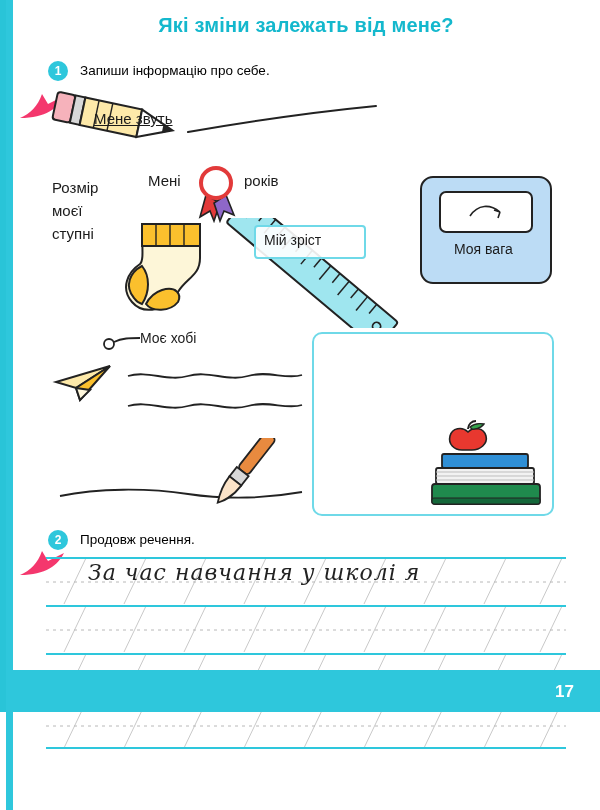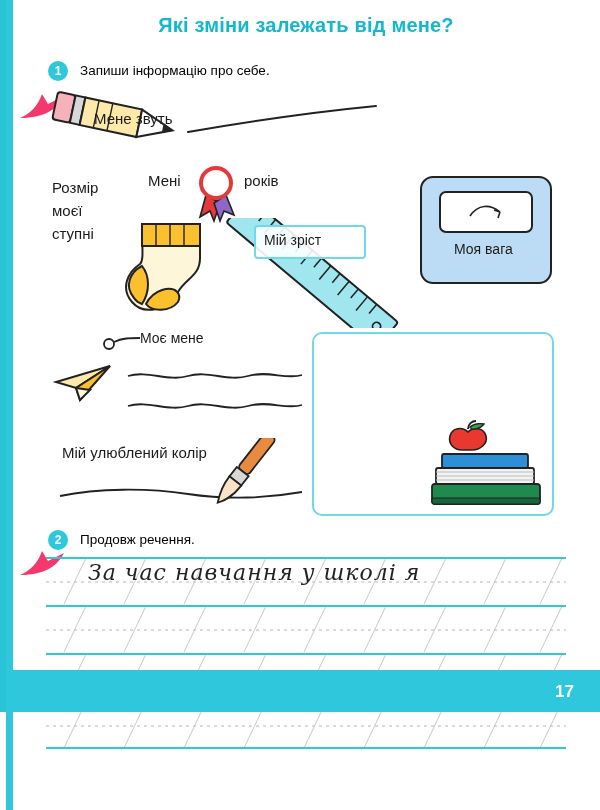--- a/index.html
+++ b/index.html
@@ -111,21 +111,21 @@
       <rect x="8" y="14" width="18" height="28" rx="3" fill="#f6b2bb" stroke="#222" stroke-width="2"></rect>
       <rect x="26" y="14" width="10" height="28" fill="#d8d8d8" stroke="#222" stroke-width="2"></rect>
       <rect x="36" y="14" width="58" height="28" fill="#fde9a9" stroke="#222" stroke-width="2"></rect>
       <line x1="50" y1="14" x2="50" y2="42" stroke="#222" stroke-width="1.4"></line>
       <line x1="64" y1="14" x2="64" y2="42" stroke="#222" stroke-width="1.4"></line>
       <path d="M94 14 L 128 28 L 94 42 Z" fill="#fff" stroke="#222" stroke-width="2"></path>
       <path d="M118 23 L 128 28 L 118 33 Z" fill="#222"></path>
     </g>
     <path d="M142 48 C 200 38, 268 28, 330 22" stroke="#222" stroke-width="2" fill="none" stroke-linecap="round"></path>
   </svg>
-  <div class="hand-text" style="left:88px; top:110px; font-size:15px;">Мене звуть</div>
+  <div class="hand-text" style="left:88px; top:110px; font-size:15px;text-decoration:underline;">Мене звуть</div>
 
   <div class="hand-text" style="left:142px; top:172px; font-size:15px;">Мені</div>
   <svg class="abs" style="left:188px; top:165px;" width="46" height="58" viewBox="0 0 46 58">
     <path d="M12 30 L 6 52 L 16 46 L 20 56 L 26 38 Z" fill="#e23a3a" stroke="#222" stroke-width="1.6"></path>
     <path d="M32 30 L 40 50 L 30 46 L 26 56 L 20 38 Z" fill="#8e67c9" stroke="#222" stroke-width="1.6"></path>
     <circle cx="22" cy="18" r="15" fill="#ffffff" stroke="#e23a3a" stroke-width="4"></circle>
   </svg>
   <div class="hand-text" style="left:238px; top:172px; font-size:15px;">років</div>
 
   <div class="hand-text" style="left:46px; top:179px; font-size:15px;">Розмір</div>
@@ -170,21 +170,21 @@
     <rect x="22" y="18" width="92" height="40" rx="6" fill="#ffffff" stroke="#222" stroke-width="2"></rect>
     <path d="M52 42 C 60 30, 72 30, 82 38" stroke="#222" stroke-width="1.6" fill="none"></path>
     <path d="M82 38 L 76 36 M82 38 L 80 44" stroke="#222" stroke-width="1.6" fill="none"></path>
   </svg>
   <div class="hand-text" style="left:448px; top:241px; font-size:14px;">Моя вага</div>
 
   <svg class="abs" style="left:96px; top:330px;" width="48" height="22" viewBox="0 0 48 22">
     <circle cx="7" cy="14" r="5" fill="none" stroke="#222" stroke-width="1.8"></circle>
     <path d="M12 12 C 20 8, 28 8, 38 8" stroke="#222" stroke-width="1.8" fill="none"></path>
   </svg>
-  <div class="hand-text" style="left:134px; top:330px; font-size:14px;">Моє мене</div>
+  <div class="hand-text" style="left:134px; top:330px; font-size:14px;">Моє хобі</div>
 
   <svg class="abs" style="left:44px; top:356px;" width="70" height="50" viewBox="0 0 70 50">
     <path d="M60 10 L 6 26 L 26 32 Z" fill="#fde9a9" stroke="#222" stroke-width="2"></path>
     <path d="M60 10 L 26 32 L 30 44 Z" fill="#fbc02d" stroke="#222" stroke-width="2"></path>
     <path d="M26 32 L 30 44 L 40 34 Z" fill="#fff8dd" stroke="#222" stroke-width="2"></path>
   </svg>
 
   <svg class="abs" style="left:120px; top:364px;" width="180" height="60" viewBox="0 0 180 60">
     <path d="M2 12 C 22 6, 42 18, 62 12 C 82 6, 102 18, 122 12 C 142 6, 160 16, 176 11" stroke="#222" stroke-width="1.8" fill="none"></path>
     <path d="M2 42 C 22 36, 42 48, 62 42 C 82 36, 102 48, 122 42 C 142 36, 160 46, 176 41" stroke="#222" stroke-width="1.8" fill="none"></path>
@@ -198,21 +198,20 @@
       <path d="M42 9 C 42 4, 46 1, 50 1" stroke="#222" stroke-width="2" fill="none"></path>
       <path d="M44 7 C 50 2, 58 4, 58 4 C 58 4, 54 10, 46 9 Z" fill="#35a34c" stroke="#222" stroke-width="1.4"></path>
     </g>
     <rect x="16" y="34" width="86" height="14" rx="2" fill="#2f8fd6" stroke="#222" stroke-width="1.8"></rect>
     <rect x="10" y="48" width="98" height="16" rx="2" fill="#f2f2f2" stroke="#222" stroke-width="1.8"></rect>
     <path d="M10 52 H 108 M10 56 H 108 M10 60 H 108" stroke="#bdbdbd" stroke-width="1"></path>
     <rect x="6" y="64" width="108" height="20" rx="3" fill="#1f8a4d" stroke="#222" stroke-width="1.8"></rect>
     <rect x="6" y="78" width="108" height="6" rx="2" fill="#14673a" stroke="#222" stroke-width="1.2"></rect>
   </svg>
 
-  <div class="hand-text" style="left:56px; top:444px; font-size:15px;">Мій улюблений колір</div>
   <svg class="abs" style="left:52px; top:470px;" width="250" height="40" viewBox="0 0 250 40">
     <path d="M2 26 C 40 18, 90 18, 130 24 C 170 30, 210 28, 244 22" stroke="#222" stroke-width="1.8" fill="none"></path>
   </svg>
 
   <svg class="abs" style="left:180px; top:438px;" width="130" height="80" viewBox="0 0 130 80">
     <g transform="rotate(38 65 40)">
       <rect x="48" y="-6" width="13" height="46" rx="4" fill="#e88a3f" stroke="#222" stroke-width="1.8"></rect>
       <rect x="47" y="40" width="15" height="12" fill="#d8d8d8" stroke="#222" stroke-width="1.8"></rect>
       <path d="M47 52 C 47 66, 52 76, 54 80 C 57 76, 62 66, 62 52 Z" fill="#fbe3c8" stroke="#222" stroke-width="1.8"></path>
     </g>

